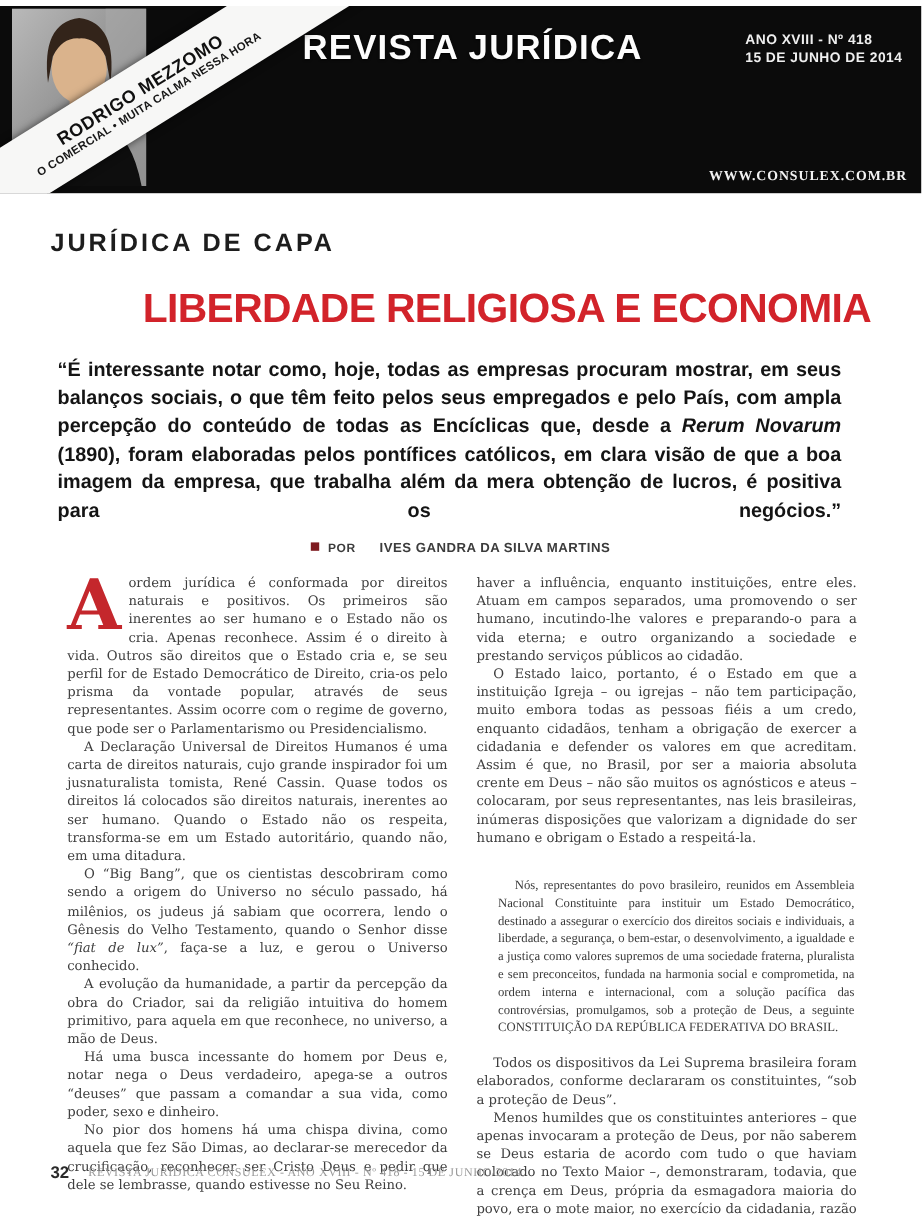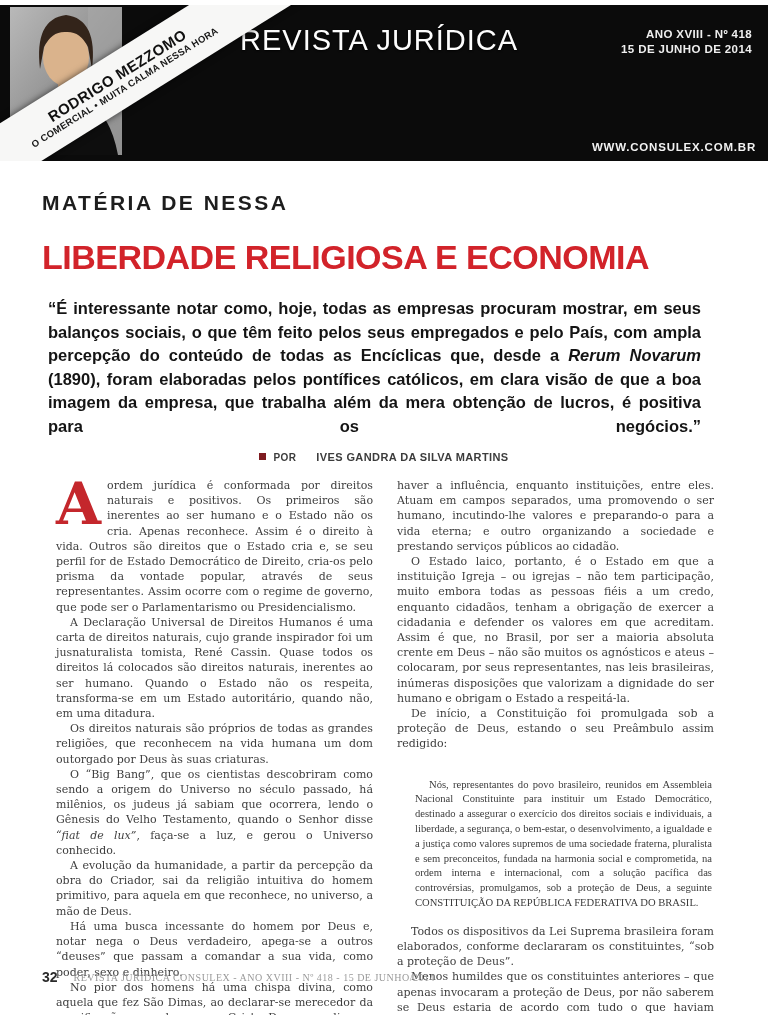--- a/index.html
+++ b/index.html
@@ -17,47 +17,47 @@
   .photo svg { display:block; width:100%; height:100%; }
 
   .ribbon { position:absolute; left:-80px; top:48px; width:400px; height:54px;
             background:#f7f7f6; transform:rotate(-32deg);
             box-shadow:0 0 7px rgba(0,0,0,.65);
             display:flex; flex-direction:column; justify-content:center; align-items:center;
             z-index:2; }
   .ribbon-line1 { font-weight:bold; font-size:15px; letter-spacing:.5px; color:#101010; line-height:17px; }
   .ribbon-line2 { font-weight:bold; font-size:9.5px; letter-spacing:.3px; color:#161616; line-height:12px; white-space:nowrap; }
 
-  .revista { position:absolute; top:19px; left:240px; color:#fdfdfd;
-             font-weight:normal; font-size:29px; letter-spacing:1px; z-index:0;
+  .revista { position:absolute; top:19px; left:252px; color:#fdfdfd;
+             font-weight:bold; font-size:29px; letter-spacing:1px; z-index:0;
              text-shadow:0 1px 2px rgba(0,0,0,.8);text-align:center; }
 
   .logo { position:absolute; bottom:-2px; left:92px; color:#f7f7f7;
           font-family:"DejaVu Serif", serif; font-weight:bold;
           font-size:122px; line-height:118px; letter-spacing:8px;
           text-shadow:2px 3px 2px rgba(0,0,0,.85), -1px -1px 0 rgba(255,255,255,.35);
           white-space:nowrap; }
   .logo .reg { font-family:"Liberation Sans", sans-serif; font-size:17px; letter-spacing:0;
                vertical-align:top; position:relative; top:10px; left:2px; color:#e8e8e8;
                text-shadow:none; font-weight:bold; }
 
-  .issue { position:absolute; top:22px; right:16px; text-align:right;
+  .issue { position:absolute; top:22px; right:16px; text-align:left;
            color:#efefef; font-weight:bold; font-size:11.5px; line-height:15px;
            letter-spacing:.4px; }
 
   .website { position:absolute; bottom:8px; right:12px; color:#f2f2f2;
-             font-weight:bold; font-size:11.5px; letter-spacing:.8px; }
+             font-weight:bold; font-size:11.5px; letter-spacing:.8px;font-family:Liberation Serif, serif; }
 
   
   main { position:absolute; top:161px; left:0; width:768px; padding:0 42px; }
 
   .section-label { margin-top:30px; font-size:21px; font-weight:bold;
                    letter-spacing:2.5px; color:#1d1d1d; }
 
-  .title { margin-top:22px; text-align:left; color:#d2232a;
+  .title { margin-top:22px; text-align:right; color:#d2232a;
            font-size:34px; font-weight:bold; letter-spacing:-.5px; line-height:40px; }
 
   .lead-quote { margin:20px 25px 0 6px; font-size:16.5px; line-height:23.5px;
                 font-weight:bold; color:#141414; text-align:justify; text-align-last:justify; }
   .lead-quote em { font-style:italic; }
 
   .byline { margin-top:13px; text-align:center; font-size:11px; font-weight:bold;
             letter-spacing:.4px; color:#3c3c3c; }
   .byline-square { display:inline-block; width:7px; height:7px; background:#7e1b20;
                    margin-right:7px; vertical-align:1px; }
@@ -123,47 +123,45 @@
     <div class="issue">
       <div>ANO XVIII - Nº 418</div>
       <div>15 DE JUNHO DE 2014</div>
     </div>
 
     <div class="website">WWW.CONSULEX.COM.BR</div>
   </header>
 
   <main>
 
-    <div class="section-label">MATÉRIA DE NESSA</div>
+    <div class="section-label">JURÍDICA DE CAPA</div>
 
     <h1 class="title">LIBERDADE RELIGIOSA E ECONOMIA</h1>
 
     <p class="lead-quote"><span>“É interessante notar como, hoje, todas as empresas procuram mostrar, em seus balanços sociais, o que têm feito pelos seus empregados e pelo País, com ampla percepção do conteúdo de todas as Encíclicas que, desde a </span><em>Rerum Novarum</em><span> (1890), foram elaboradas pelos pontífices católicos, em clara visão de que a boa imagem da empresa, que trabalha além da mera obtenção de lucros, é positiva para os negócios.”</span></p>
 
     <div class="byline">
       <span class="byline-square"></span><span class="byline-por">POR</span><span class="byline-name">IVES GANDRA DA SILVA MARTINS</span>
     </div>
 
     <div class="columns">
 
       <div class="col">
         <p class="noindent"><span class="dropcap">A</span><span>ordem jurídica é conformada por direitos naturais e positivos. Os primeiros são inerentes ao ser humano e o Estado não os cria. Apenas reconhece. Assim é o direito à vida. Outros são direitos que o Estado cria e, se seu perfil for de Estado Democrático de Direito, cria-os pelo prisma da vontade popular, através de seus representantes. Assim ocorre com o regime de governo, que pode ser o Parlamentarismo ou Presidencialismo.</span></p>
         <p>A Declaração Universal de Direitos Humanos é uma carta de direitos naturais, cujo grande inspirador foi um jusnaturalista tomista, René Cassin. Quase todos os direitos lá colocados são direitos naturais, inerentes ao ser humano. Quando o Estado não os respeita, transforma-se em um Estado autoritário, quando não, em uma ditadura.</p>
-        <p>Os direitos naturais são próprios de todas as grandes religiões, que reconhecem na vida humana um dom outorgado por Deus às suas criaturas.</p>
         <p><span>O “Big Bang”, que os cientistas descobriram como sendo a origem do Universo no século passado, há milênios, os judeus já sabiam que ocorrera, lendo o Gênesis do Velho Testamento, quando o Senhor disse </span><em>“fiat de lux”</em><span>, faça-se a luz, e gerou o Universo conhecido.</span></p>
         <p>A evolução da humanidade, a partir da percepção da obra do Criador, sai da religião intuitiva do homem primitivo, para aquela em que reconhece, no universo, a mão de Deus.</p>
         <p>Há uma busca incessante do homem por Deus e, notar nega o Deus verdadeiro, apega-se a outros “deuses” que passam a comandar a sua vida, como poder, sexo e dinheiro.</p>
         <p>No pior dos homens há uma chispa divina, como aquela que fez São Dimas, ao declarar-se merecedor da crucificação, reconhecer ser Cristo Deus e pedir que dele se lembrasse, quando estivesse no Seu Reino.</p>
 
       </div>
 
       <div class="col">
         <p class="noindent">haver a influência, enquanto instituições, entre eles. Atuam em campos separados, uma promovendo o ser humano, incutindo-lhe valores e preparando-o para a vida eterna; e outro organizando a sociedade e prestando serviços públicos ao cidadão.</p>
         <p>O Estado laico, portanto, é o Estado em que a instituição Igreja – ou igrejas – não tem participação, muito embora todas as pessoas fiéis a um credo, enquanto cidadãos, tenham a obrigação de exercer a cidadania e defender os valores em que acreditam. Assim é que, no Brasil, por ser a maioria absoluta crente em Deus – não são muitos os agnósticos e ateus – colocaram, por seus representantes, nas leis brasileiras, inúmeras disposições que valorizam a dignidade do ser humano e obrigam o Estado a respeitá-la.</p>
-        <p>De início, a Constituição foi promulgada sob a proteção de Deus, estando o seu Preâmbulo assim redigido:</p>
         <blockquote>Nós, representantes do povo brasileiro, reunidos em Assembleia Nacional Constituinte para instituir um Estado Democrático, destinado a assegurar o exercício dos direitos sociais e individuais, a liberdade, a segurança, o bem-estar, o desenvolvimento, a igualdade e a justiça como valores supremos de uma sociedade fraterna, pluralista e sem preconceitos, fundada na harmonia social e comprometida, na ordem interna e internacional, com a solução pacífica das controvérsias, promulgamos, sob a proteção de Deus, a seguinte CONSTITUIÇÃO DA REPÚBLICA FEDERATIVA DO BRASIL.</blockquote>
         <p>Todos os dispositivos da Lei Suprema brasileira foram elaborados, conforme declararam os constituintes, “sob a proteção de Deus”.</p>
         <p>Menos humildes que os constituintes anteriores – que apenas invocaram a proteção de Deus, por não saberem se Deus estaria de acordo com tudo o que haviam colocado no Texto Maior –, demonstraram, todavia, que a crença em Deus, própria da esmagadora maioria do povo, era o mote maior, no exercício da cidadania, razão pela qual deveriam Nele inspirar-se para aplicá-la.</p>
 
       </div>
 
     </div>
   </main>
 
   <footer>

